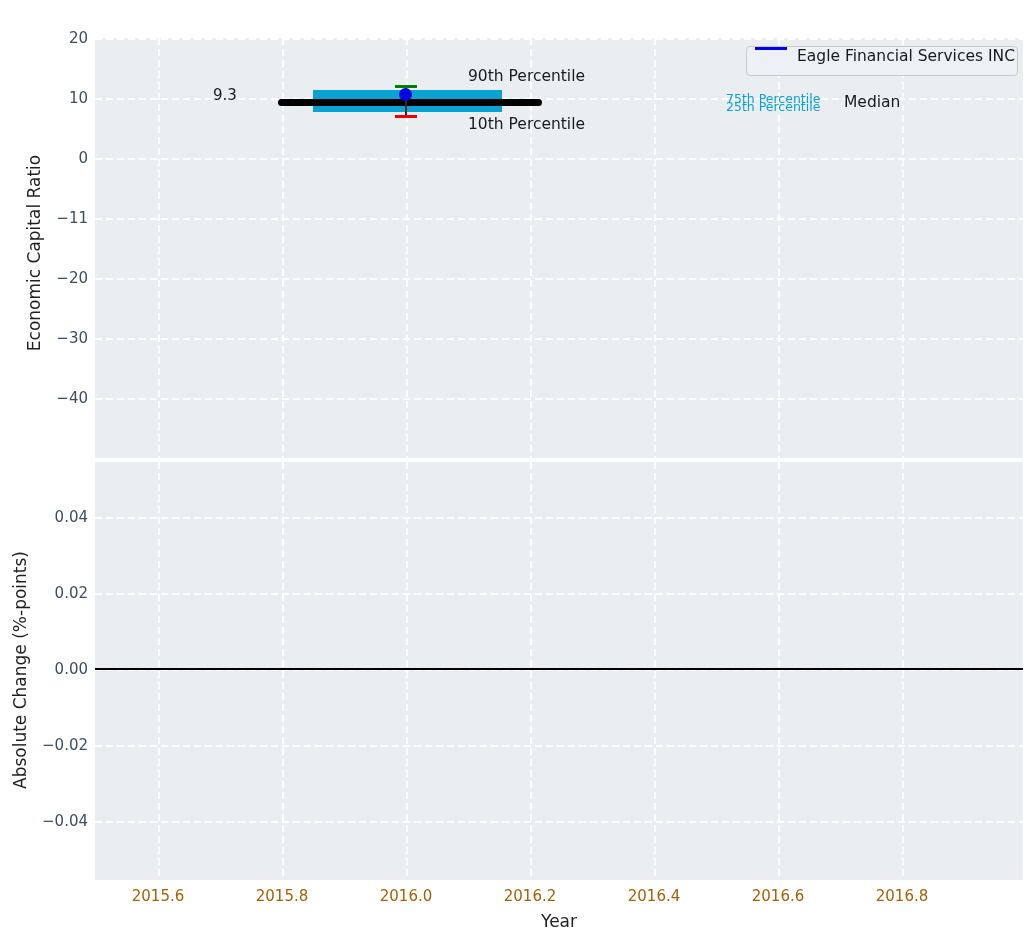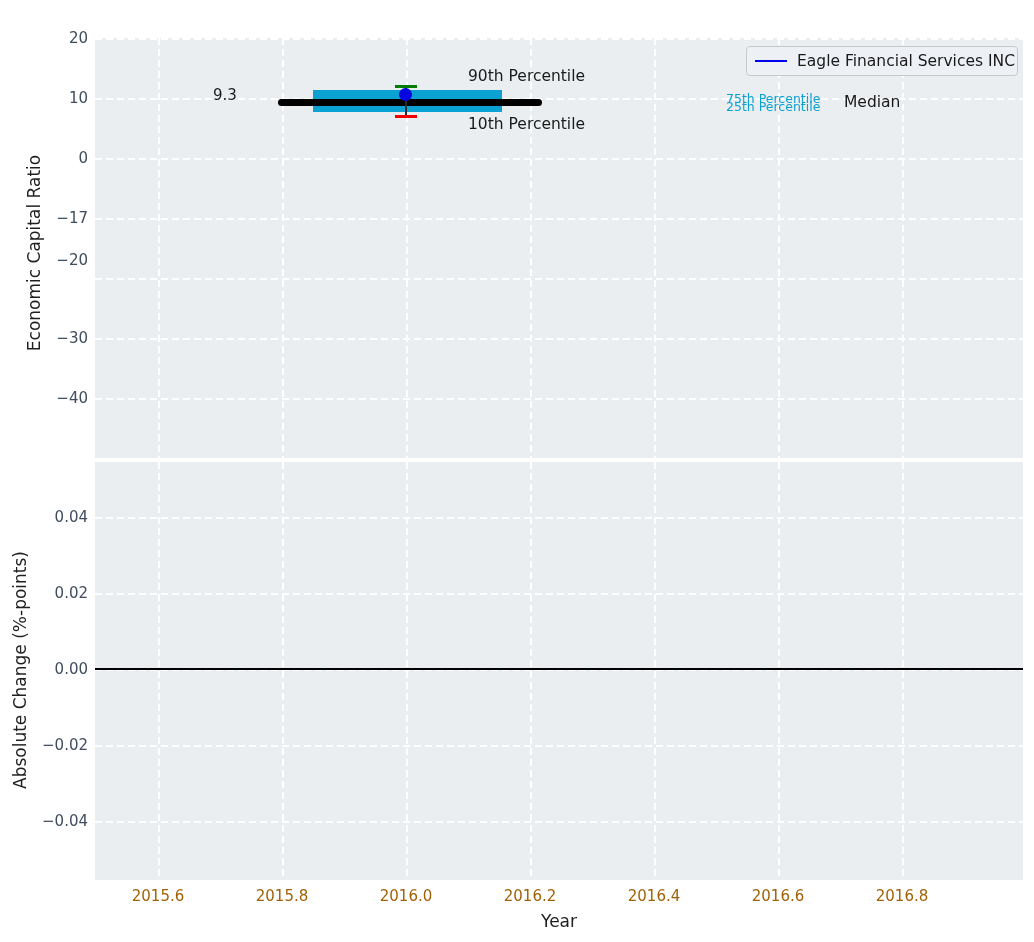--- a/index.html
+++ b/index.html
@@ -33,21 +33,21 @@
   .cap-10{top:76.5px;background:#f00000;}
   .dot{position:absolute;left:304px;top:50px;width:13px;height:13px;border-radius:50%;
     background:#0505e0;}
   .ann{position:absolute;color:#1a1a1a;white-space:nowrap;}
   .ann-pct{font-size:15.5px;}
   .ann-small{font-size:15px;}
   .ann-cyan{font-size:12.5px;color:#0aa1d3;}
   .legend{
     position:absolute;left:651px;top:8px;width:272px;height:30px;
     background:#edf0f5;border:1px solid #c9c9c9;border-radius:4px;
-    display:flex;align-items:center;box-sizing:border-box;padding:0 8px;
+    display:flex;box-sizing:border-box;padding:0 8px;
   }
   .legend-line{width:32px;height:2.5px;background:#0000ee;margin-right:10px;flex:none;}
   .legend-label{font-size:15.5px;color:#1a1a1a;white-space:nowrap;}
   .zero-line{position:absolute;left:0;right:0;top:206px;height:2.2px;background:#000;}
 </style>
 </head>
 <body>
 
 <div class="fig">
 
@@ -102,22 +102,22 @@
     <div class="vgrid" style="left:435px"></div>
     <div class="vgrid" style="left:559px"></div>
     <div class="vgrid" style="left:683px"></div>
     <div class="vgrid" style="left:807px"></div>
     <div class="zero-line"></div>
   </div>
 
   <div class="ytick" style="top:38px">20</div>
   <div class="ytick" style="top:98px">10</div>
   <div class="ytick" style="top:158px">0</div>
-  <div class="ytick" style="top:218px">−17</div>
-  <div class="ytick" style="top:260px">−20</div>
+  <div class="ytick" style="top:218px">−11</div>
+  <div class="ytick" style="top:278px">−20</div>
   <div class="ytick" style="top:338px">−30</div>
   <div class="ytick" style="top:398px">−40</div>
 
   <div class="ytick" style="top:517px">0.04</div>
   <div class="ytick" style="top:593px">0.02</div>
   <div class="ytick" style="top:669px">0.00</div>
   <div class="ytick" style="top:745px">−0.02</div>
   <div class="ytick" style="top:821px">−0.04</div>
 
   <div class="xtick" style="left:158px">2015.6</div>

